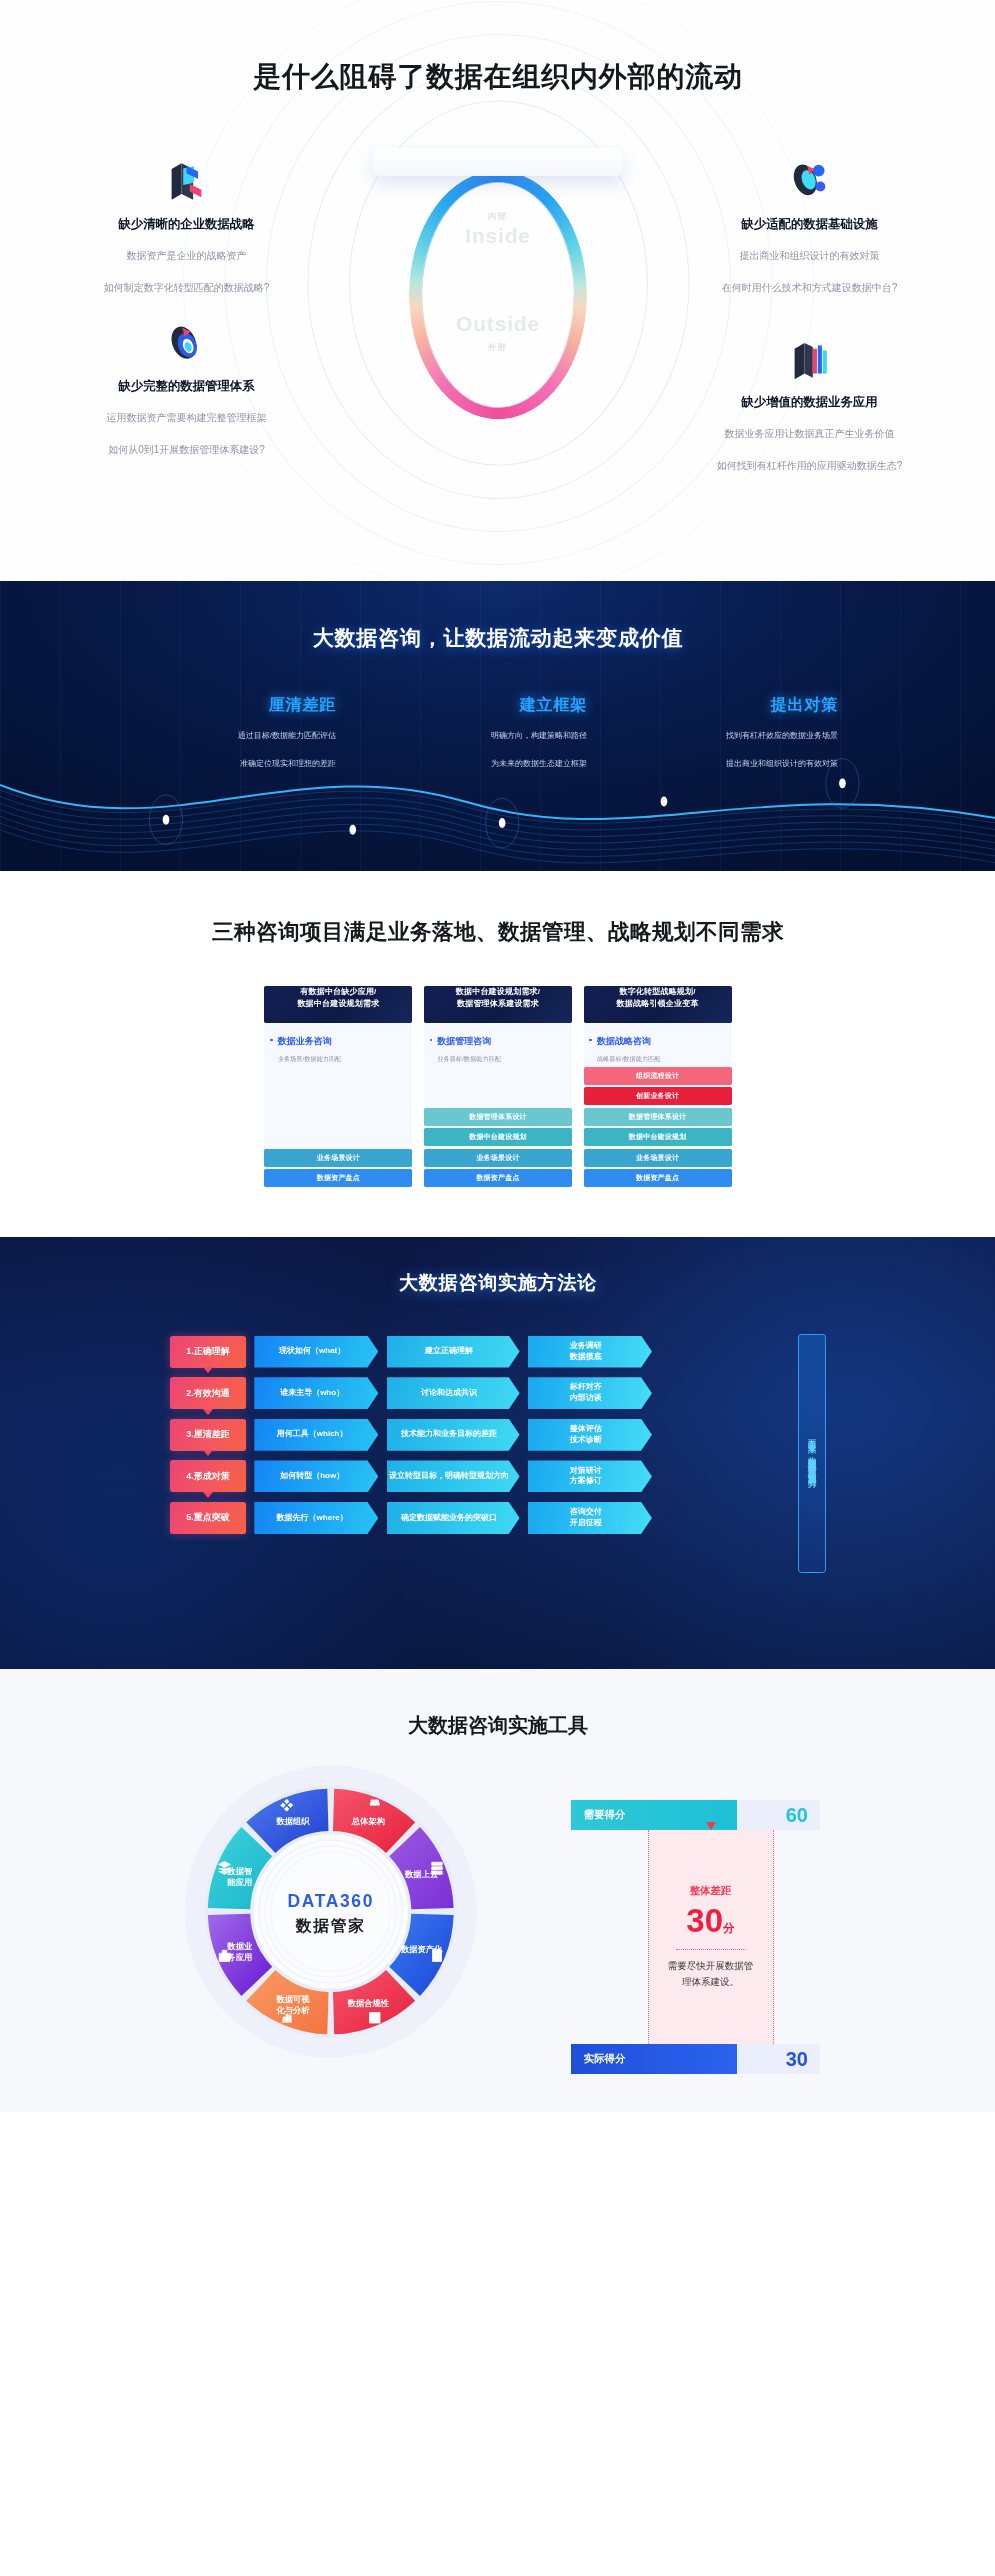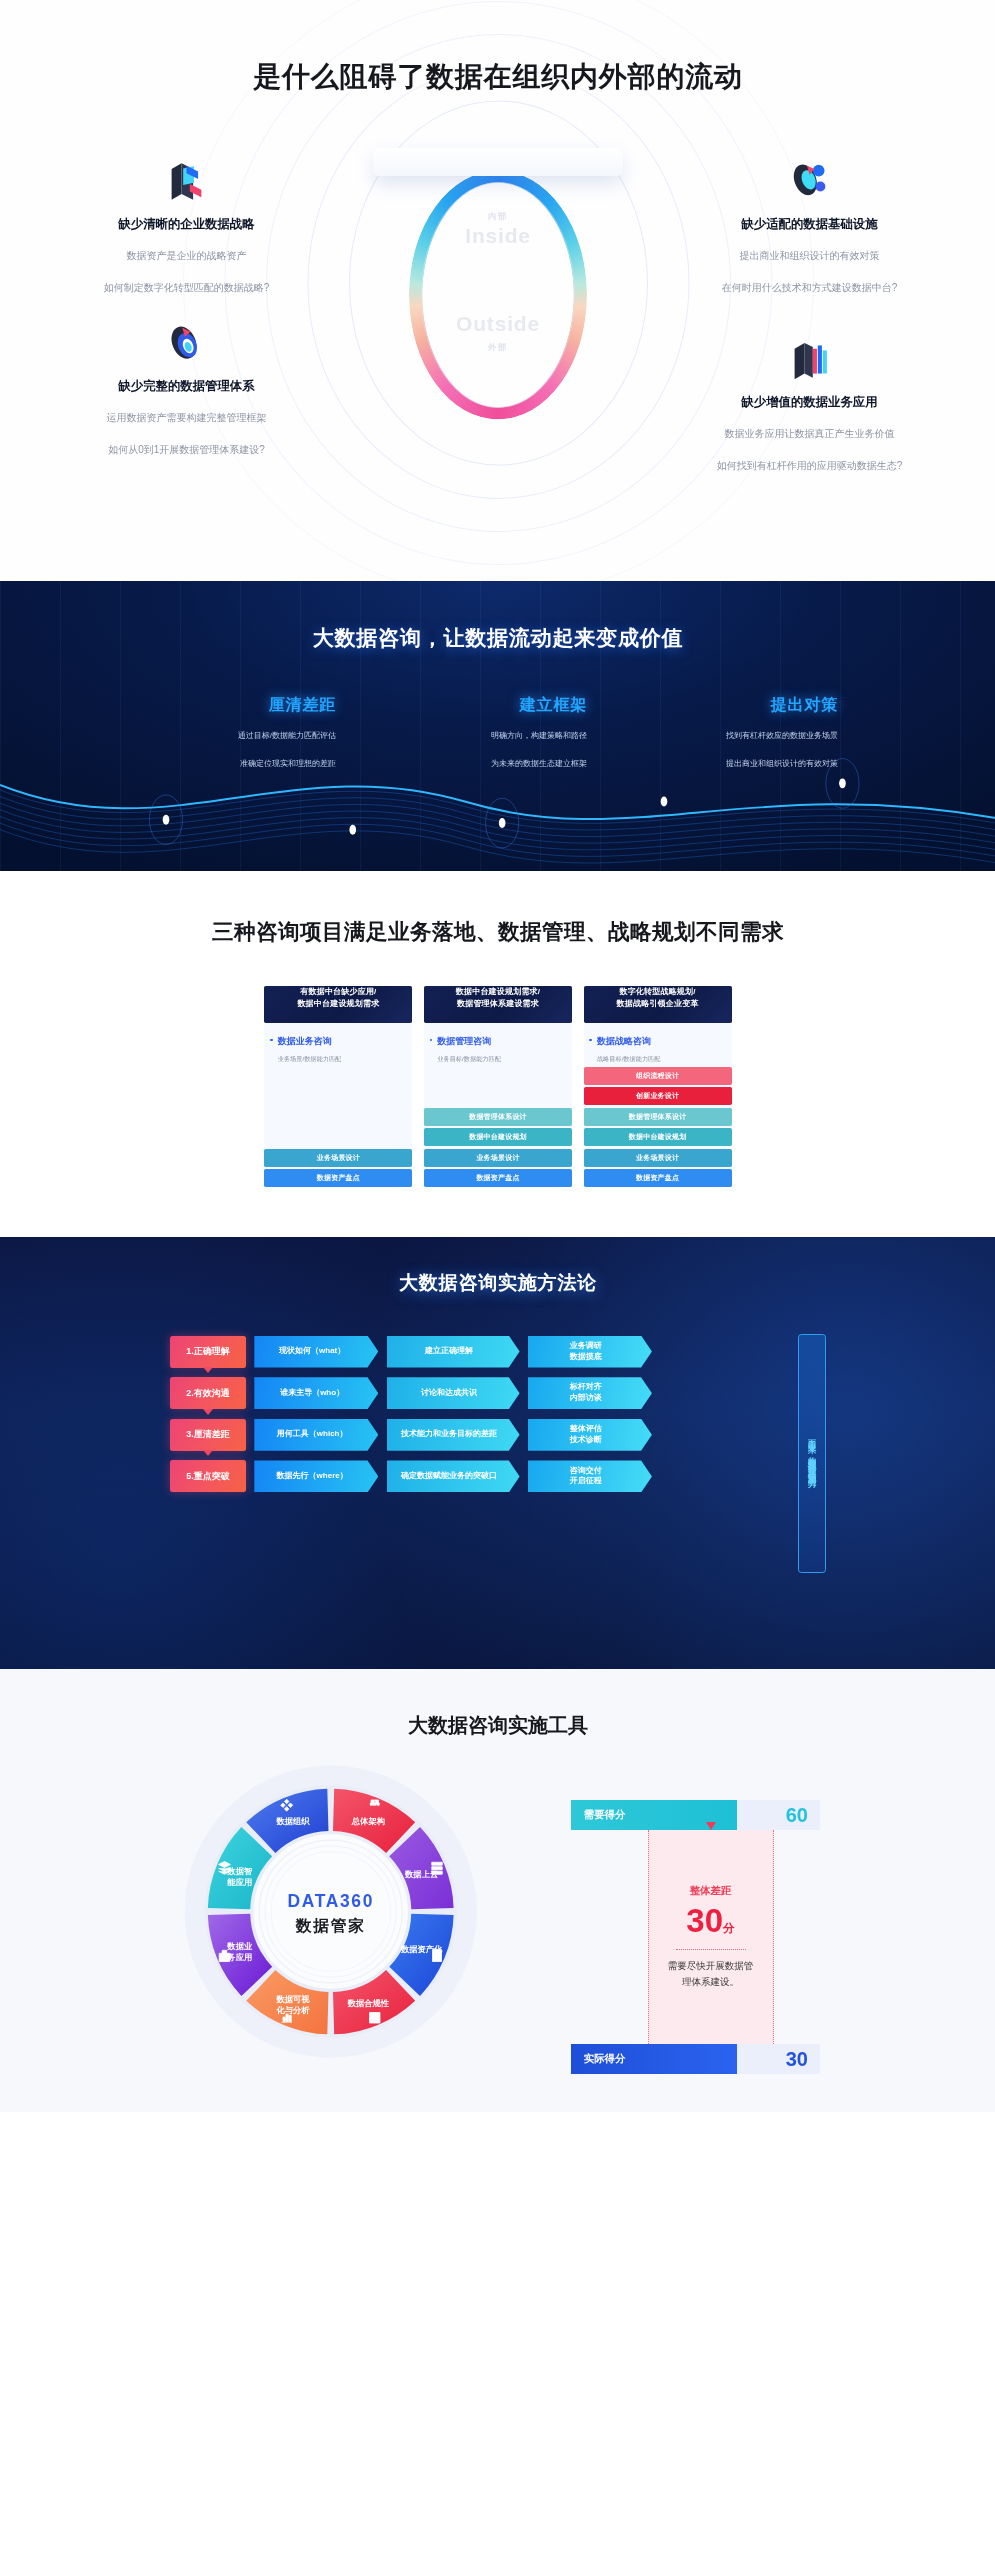--- a/index.html
+++ b/index.html
@@ -456,20 +456,30 @@
       <div class="m-step">3.厘清差距</div>
       <div class="m-arrow m-a1">用何工具（which）</div>
       <div class="m-arrow m-a2">技术能力和业务目标的差距</div>
       <div class="m-arrow m-a3">
         <span><span>整体评估</span><br>
         <span>技术诊断</span></span>
       </div>
       <div class="dn-arrow"></div>
     </div>
 
+    <div class="m-row">
+      <div class="m-step">4.形成对策</div>
+      <div class="m-arrow m-a1">如何转型（how）</div>
+      <div class="m-arrow m-a2">设立转型目标，明确转型规划方向</div>
+      <div class="m-arrow m-a3">
+        <span><span>对策研讨</span><br>
+        <span>方案修订</span></span>
+      </div>
+      <div class="dn-arrow"></div>
+    </div>
 
     <div class="m-row">
       <div class="m-step">5.重点突破</div>
       <div class="m-arrow m-a1">数据先行（where）</div>
       <div class="m-arrow m-a2">确定数据赋能业务的突破口</div>
       <div class="m-arrow m-a3">
         <span><span>咨询交付</span><br>
         <span>开启征程</span></span>
       </div>
     </div>

